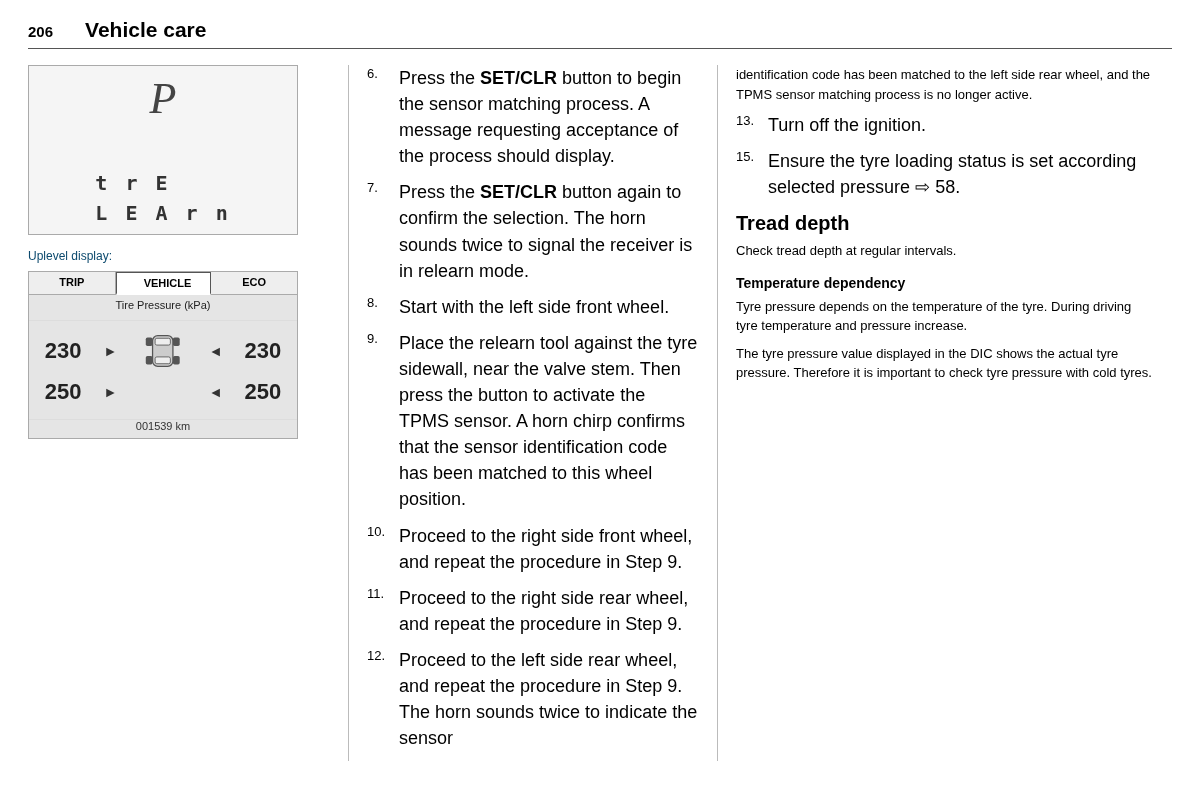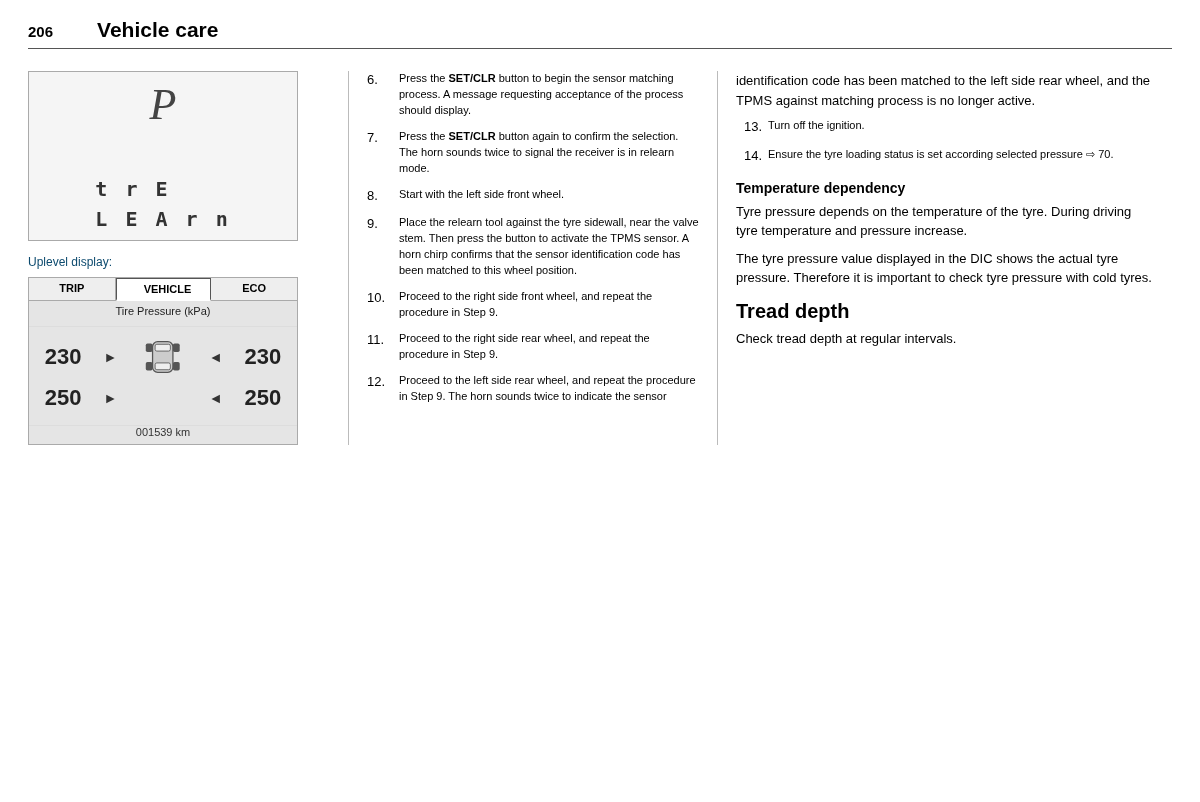--- a/index.html
+++ b/index.html
@@ -10,24 +10,24 @@
       color: #000;
       width: 1200px;
       min-height: 802px;
     }
     .page {
       padding: 18px 28px 28px 28px;
     }
     .page-header {
       display: flex;
       align-items: baseline;
-      gap: 44px;
+      gap: 32px;
       border-bottom: 1.5px solid #555;
       padding-bottom: 6px;
-      margin-bottom: 22px;
+      margin-bottom: 16px;
     }
     .page-number {
       font-size: 15px;
       font-weight: bold;
     }
     .page-title {
       font-size: 21px;
       font-weight: bold;
     }
     .content-area {
@@ -175,21 +175,21 @@
       margin-bottom: 10px;
       font-size: 13px;
       line-height: 1.45;
     }
     .step-num {
       flex-shrink: 0;
       font-size: 13px;
       min-width: 26px;
     }
     .step-text {
-      font-size: 11px;
+      font-size: 18px;
       line-height: 1.45;
     }
     .step-text b, .step-text strong {
       font-weight: bold;
     }
 
     .section-heading {
       font-size: 14px;
       font-weight: bold;
       margin-bottom: 6px;
@@ -305,39 +305,39 @@
           <span class="step-text">Proceed to the right side rear wheel, and repeat the procedure in Step 9.</span>
         </li>
         <li>
           <span class="step-num">12.</span>
           <span class="step-text">Proceed to the left side rear wheel, and repeat the procedure in Step 9. The horn sounds twice to indicate the sensor</span>
         </li>
       </ol>
     </div>
 
     <div class="right-col">
-      <p class="section-text">identification code has been matched to the left side rear wheel, and the TPMS against matching process is no longer active.</p>
-
-      <ol class="steps-list" style="margin-top:8px;text-align:right;">
+      <p class="section-text">identification code has been matched to the left side rear wheel, and the TPMS sensor matching process is no longer active.</p>
+
+      <ol class="steps-list" style="margin-top:8px;">
         <li>
           <span class="step-num">13.</span>
           <span class="step-text">Turn off the ignition.</span>
         </li>
         <li>
-          <span class="step-num">14.</span>
-          <span class="step-text">Ensure the tyre loading status is set according selected pressure ⇨ 70.</span>
+          <span class="step-num">15.</span>
+          <span class="step-text">Ensure the tyre loading status is set according selected pressure ⇨ 58.</span>
         </li>
       </ol>
+
+      <div style="margin-top: 10px;">
+        <div class="tread-heading">Tread depth</div>
+        <p class="tread-text">Check tread depth at regular intervals.</p>
+      </div>
 
       <div style="margin-top: 14px;">
         <div class="section-heading">Temperature dependency</div>
         <p class="section-text">Tyre pressure depends on the temperature of the tyre. During driving tyre temperature and pressure increase.</p>
         <p class="section-text">The tyre pressure value displayed in the DIC shows the actual tyre pressure. Therefore it is important to check tyre pressure with cold tyres.</p>
       </div>
-
-      <div style="margin-top: 10px;">
-        <div class="tread-heading">Tread depth</div>
-        <p class="tread-text">Check tread depth at regular intervals.</p>
-      </div>
     </div>
 
   </div>
 </div>
 
 </body></html>

